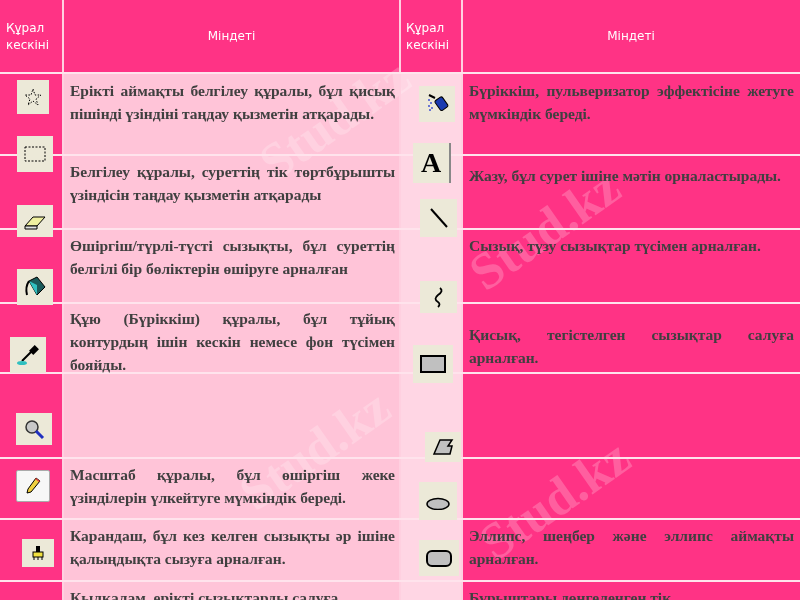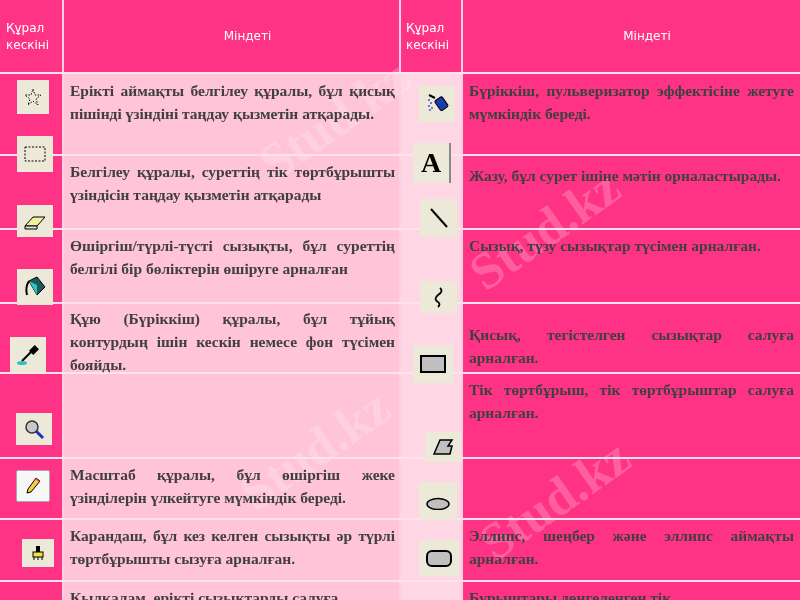--- a/index.html
+++ b/index.html
@@ -10,21 +10,21 @@
   }
   .slide { position: absolute; left: 0; top: 0; width: 800px; height: 600px; overflow: hidden; }
   .col { position: absolute; top: 0; height: 600px; }
   .c1 { left: 0; width: 63px; background: #ff3385; }
   .c2 { left: 63px; width: 337px; background: #ffc4d8; }
   .c3 { left: 400px; width: 62px; background: #ffd6e4; }
   .c4 { left: 462px; width: 338px; background: #ff3385; }
   .hdr { position: absolute; top: 0; height: 73px; background: #ff3385; }
   .hdr-cell {
     position: absolute; top: 0; height: 73px; display: flex; align-items: center;
-    color: #ffffff; font-family: "DejaVu Sans", sans-serif; font-size: 12px; line-height: 17px; padding-left: 16px;
+    color: #ffffff; font-family: "DejaVu Sans", sans-serif; font-size: 12px; line-height: 17px;
   }
   .hdr-cell.small { padding-left: 6px; box-sizing: border-box; }
   .hdr-cell.center { justify-content: center; }
   .vline { position: absolute; top: 0; width: 2px; height: 600px; background: #ffd0e0; }
   .hline { position: absolute; height: 2px; background: #ffe3ec; }
   .cell-text {
     position: absolute; box-sizing: border-box;
     font-family: "Liberation Serif", serif; font-weight: bold;
     font-size: 15.5px; line-height: 23px; color: #404040;
     text-align: justify; text-align-last: left;
@@ -73,28 +73,27 @@
   <div class="hline" style="left:0;width:800px;top:372px;"></div>
   <div class="hline" style="left:0;width:800px;top:457px;"></div>
   <div class="hline" style="left:0;width:800px;top:518px;"></div>
   <div class="hline" style="left:0;width:800px;top:580px;"></div>
 
   <div class="cell-text" style="left:70px;width:325px;top:79px;">Ерікті аймақты белгілеу құралы, бұл қисық пішінді үзіндіні таңдау қызметін атқарады.</div>
   <div class="cell-text" style="left:70px;width:325px;top:160px;">Белгілеу құралы, суреттің тік төртбұрышты үзіндісін таңдау қызметін атқарады</div>
   <div class="cell-text" style="left:70px;width:325px;top:234px;">Өшіргіш/түрлі-түсті сызықты, бұл суреттің белгілі бір бөліктерін өшіруге арналған</div>
   <div class="cell-text" style="left:70px;width:325px;top:307px;">Құю (Бүріккіш) құралы, бұл тұйық контурдың ішін кескін немесе фон түсімен бояйды.</div>
   <div class="cell-text" style="left:70px;width:325px;top:463px;">Масштаб құралы, бұл өшіргіш жеке үзінділерін үлкейтуге мүмкіндік береді.</div>
-  <div class="cell-text" style="left:70px;width:325px;top:524px;">Карандаш, бұл кез келген сызықты әр түрлі төртбұрышты сызуға арналған.</div>
+  <div class="cell-text" style="left:70px;width:325px;top:524px;">Карандаш, бұл кез келген сызықты әр ішіне қалыңдықта сызуға арналған.</div>
   <div class="cell-text" style="left:70px;width:325px;top:586px;">Қылқалам, ерікті сызықтарды салуға</div>
 
   <div class="cell-text" style="left:469px;width:325px;top:79px;">Бүріккіш, пульверизатор эффектісіне жетуге мүмкіндік береді.</div>
   <div class="cell-text" style="left:469px;width:325px;top:164px;">Жазу, бұл сурет ішіне мәтін орналастырады.</div>
   <div class="cell-text" style="left:469px;width:325px;top:234px;">Сызық, түзу сызықтар түсімен арналған.</div>
   <div class="cell-text" style="left:469px;width:325px;top:323px;">Қисық, тегістелген сызықтар салуға арналған.</div>
-  <div class="cell-text" style="left:469px;width:325px;top:378px;">Тік төртбұрыш, тік төртбұрыштар салуға арналған.</div>
   <div class="cell-text" style="left:469px;width:325px;top:524px;">Эллипс, шеңбер және эллипс аймақты арналған.</div>
   <div class="cell-text" style="left:469px;width:325px;top:586px;">Бұрыштары дөңгеленген тік</div>
 
   <div class="icon" style="left:17px;top:80px;width:32px;height:34px;">
     <svg width="18" height="18" viewBox="0 0 18 18">
         <polygon points="9,1 11,7 17,7 12,11 14,17 9,13 4,17 6,11 1,7 7,7" fill="none" stroke="#000" stroke-width="1" stroke-dasharray="1.5,1.5"></polygon>
       </svg>
   </div>
   <div class="icon" style="left:17px;top:136px;width:36px;height:36px;">
     <svg width="22" height="16" viewBox="0 0 22 16">

